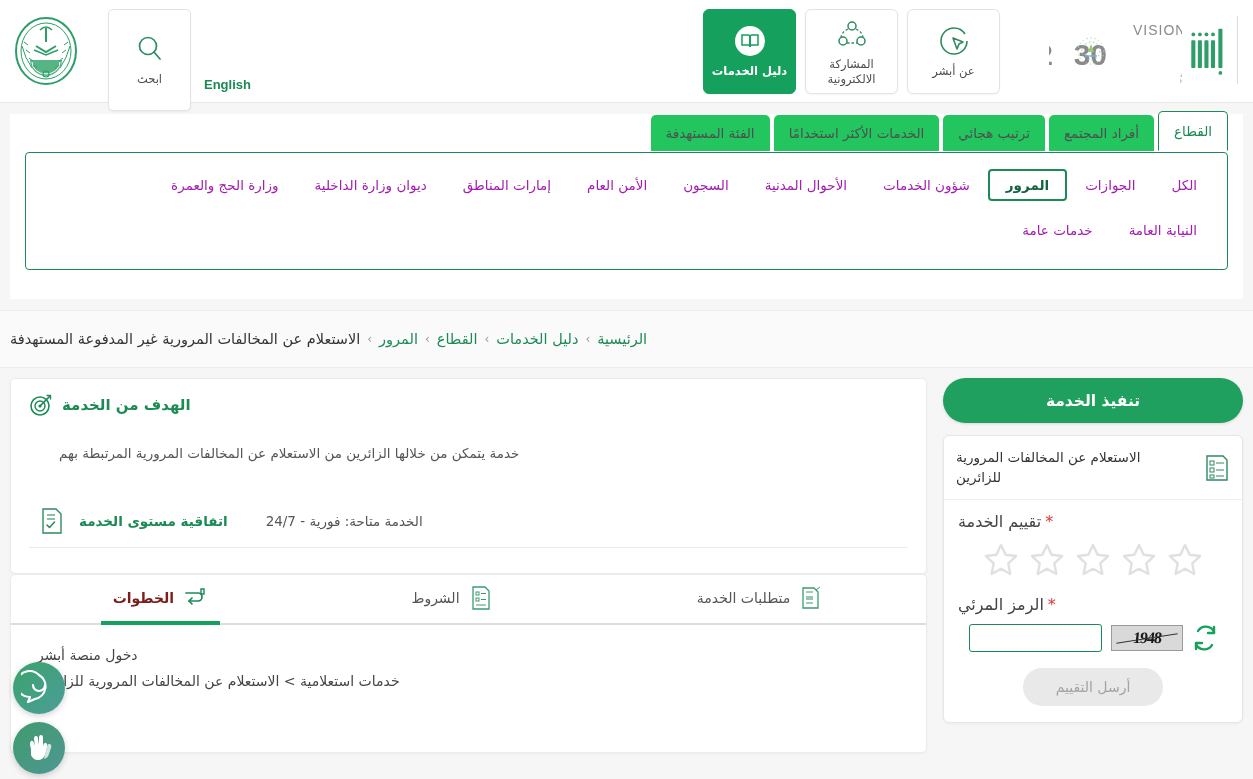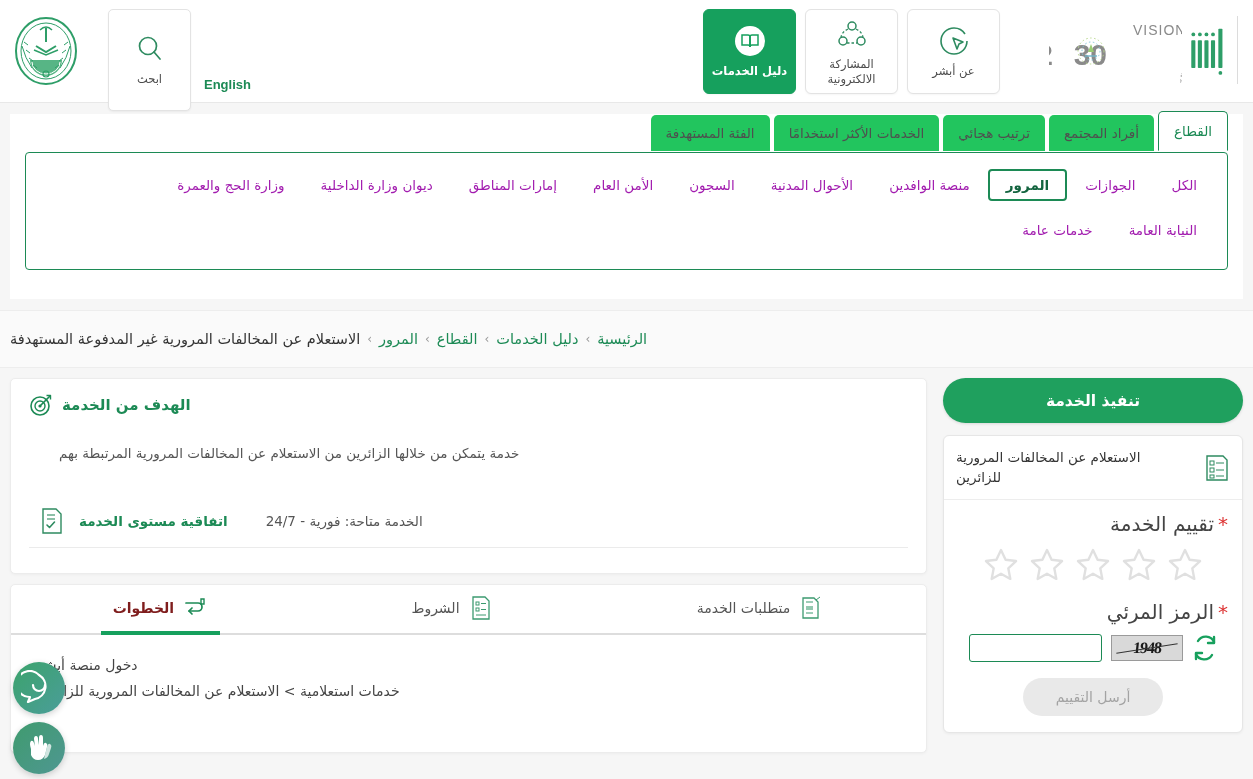--- a/index.html
+++ b/index.html
@@ -182,21 +182,21 @@
   .crumb.last { color: #333; cursor: default; }
   .crumb-sep { color: #9a9a9a; font-size: 12px; }
 
   
   .main {
     display: flex; flex-direction: row;
     padding: 10px;
     gap: 16px;
     height: 395px;
   }
-  .content-col { flex: 1; display: flex; flex-direction: column; gap: 10px; }
+  .content-col { flex: 1; display: flex; flex-direction: column; }
 
   .card {
     background: #fff;
     border: 1px solid #ececec;
     border-radius: 5px;
     box-shadow: 0 1px 3px rgba(0,0,0,.04);
   }
   .goal-card { padding: 14px 18px 6px 18px; height: 196px; }
   .goal-head {
     display: flex; flex-direction: row;
@@ -286,22 +286,22 @@
     padding: 12px 12px;
     border-bottom: 1px solid #ededed;
   }
   .rate-head-title {
     font-size: 13.5px; color: #333;
     text-align: left; line-height: 1.45;
     flex: 1;
   }
   .rate-body { padding: 12px 14px 16px 14px; }
   .field-label {
-    text-align: right;
-    font-size: 20px;
+    text-align: left;
+    font-size: 16px;
     color: #444;
     margin-bottom: 10px;
   }
   .req { color: #d33; margin-left: 4px; }
   .stars {
     display: flex; flex-direction: row;
     justify-content: center; gap: 6px;
     margin-bottom: 16px;
   }
   .star { cursor: pointer; }
@@ -491,21 +491,21 @@
         <span>الفئة المستهدفة</span>
       </div>
   </div>
 
   <div class="filter-body">
     <div class="chip-rows">
       <div class="chip-row">
         <span class="chip">الكل</span>
         <span class="chip">الجوازات</span>
         <span class="chip selected">المرور</span>
-        <span class="chip">منصة الوافدين</span>
+        <span class="chip">شؤون الخدمات</span>
         <span class="chip">الأحوال المدنية</span>
         <span class="chip">السجون</span>
         <span class="chip">الأمن العام</span>
         <span class="chip">إمارات المناطق</span>
         <span class="chip">ديوان وزارة الداخلية</span>
         <span class="chip">وزارة الحج والعمرة</span>
       </div>
       <div class="chip-row">
         <span class="chip">النيابة العامة</span>
         <span class="chip">خدمات عامة</span>

